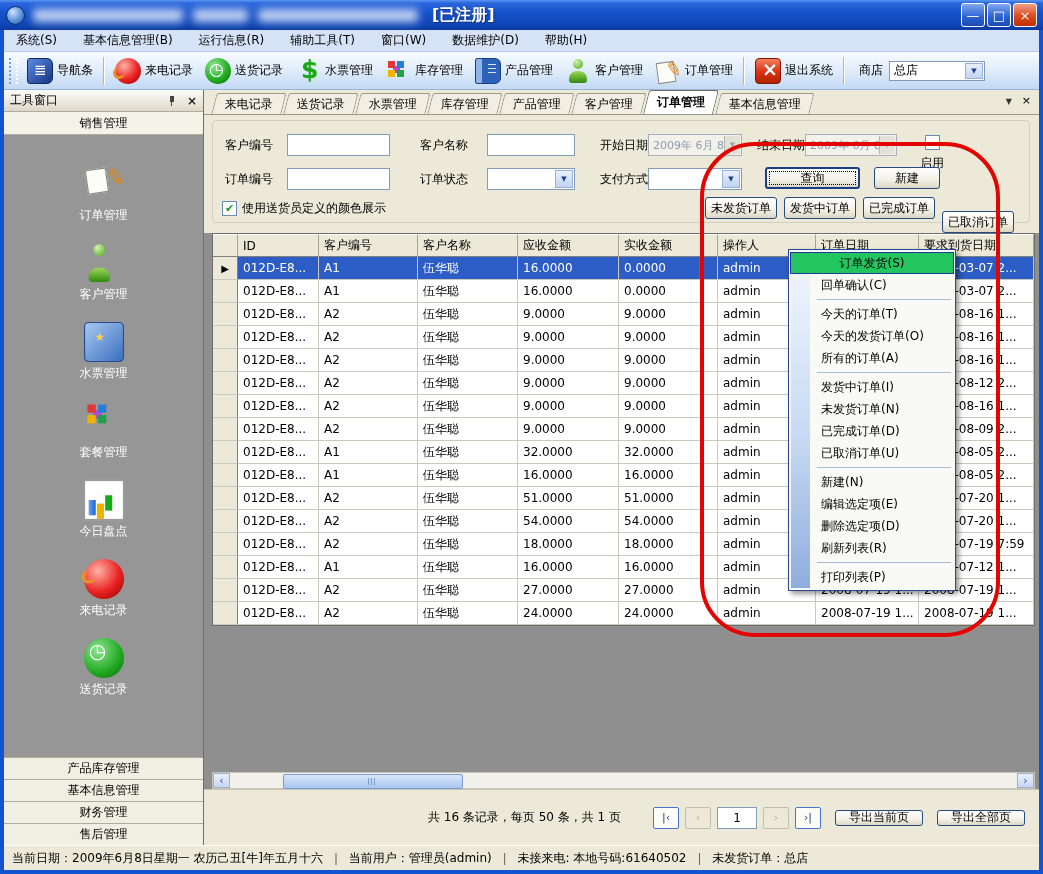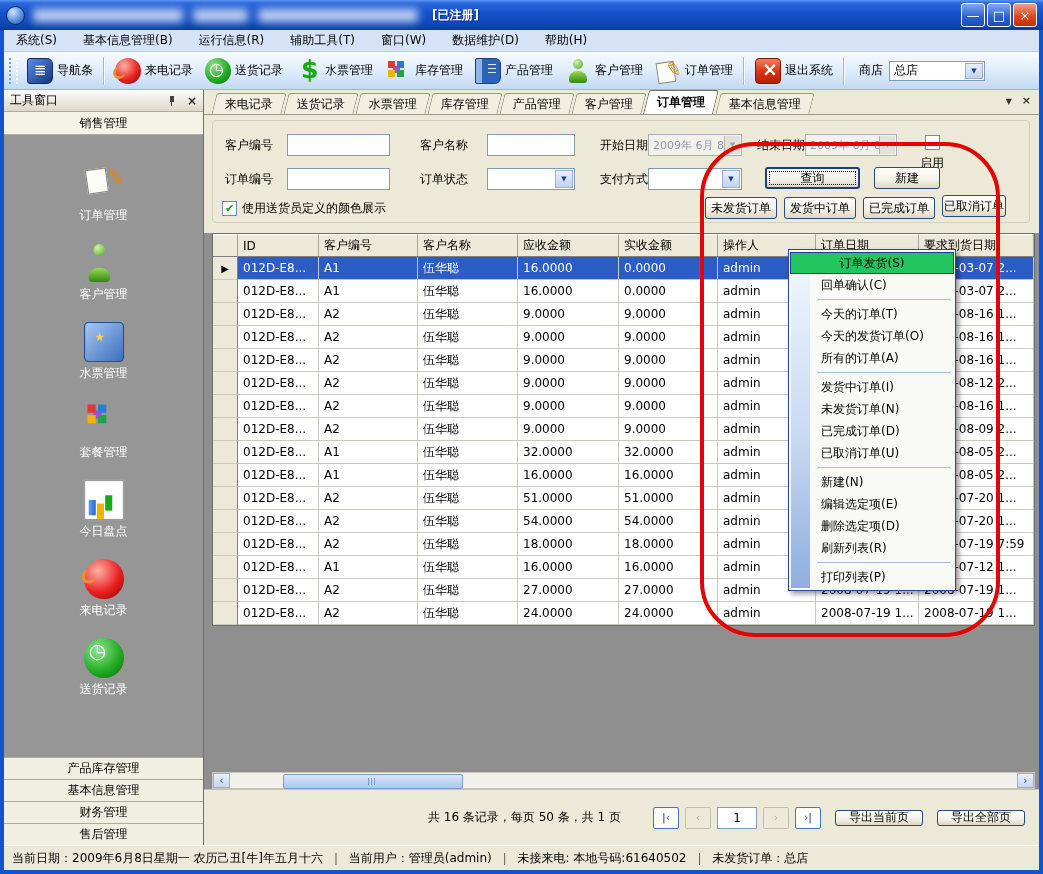--- a/index.html
+++ b/index.html
@@ -6,21 +6,21 @@
   #window{position:relative;width:1043px;height:874px;background:#ece9d8;overflow:hidden;
           font-size:12px;color:#000;}
   
   .titlebar{position:absolute;left:0;top:0;width:1043px;height:30px;
     background:linear-gradient(180deg,#5a96f2 0%,#2a67dd 10%,#1450c8 45%,#1047b8 80%,#0a3aa0 100%);
     display:flex;align-items:center;padding:0 6px;box-sizing:border-box;}
   .app-icon{width:17px;height:17px;border-radius:50%;
     background:radial-gradient(circle at 35% 30%,#cfe2ff,#5b8fd6 55%,#1f4f9c);border:1px solid #0c2f70;flex:0 0 auto;}
   .title-blur{display:flex;gap:10px;margin-left:8px;filter:blur(4px);align-items:center;}
   .blob{height:13px;border-radius:3px;background:rgba(235,240,252,.8);}
-  .title-text{color:#fff;font-weight:bold;font-size:12px;margin-left:14px;text-shadow:1px 1px 1px #12317e;}
+  .title-text{color:#fff;font-weight:bold;font-size:16px;margin-left:14px;text-shadow:1px 1px 1px #12317e;}
   .win-btns{margin-left:auto;display:flex;gap:2px;}
   .win-btn{width:22px;height:22px;border:1px solid #fff;border-radius:3px;color:#fff;font-size:13px;
     display:flex;align-items:center;justify-content:center;
     background:linear-gradient(180deg,#7fa8ef,#2a61cf 60%,#1b4cb4);}
   .win-btn.close{background:linear-gradient(180deg,#f0a088,#dd4a1e 55%,#c03000);}
   
   .frame{position:absolute;left:0;top:30px;width:1043px;height:844px;box-sizing:border-box;
     border:4px solid #1254cf;border-top:none;}
   
   .menubar{position:absolute;left:4px;top:30px;width:1035px;height:22px;background:#d6e3f7;
@@ -386,21 +386,21 @@
       </div>
       <div class="xp-btn" style="left:501px;top:82px;width:72px;">
           <span>未发货订单</span>
         </div>
       <div class="xp-btn" style="left:580px;top:82px;width:72px;">
           <span>发货中订单</span>
         </div>
       <div class="xp-btn" style="left:659px;top:82px;width:72px;">
           <span>已完成订单</span>
         </div>
-      <div class="xp-btn" style="left:738px;top:80px;width:64px;">
+      <div class="xp-btn" style="left:738px;top:96px;width:72px;">
           <span>已取消订单</span>
         </div>
 
       <div class="grid-area">
         <div class="tbl">
           <div class="thead">
 
           <div class="cell"></div>
               <div class="cell">ID</div>
               <div class="cell">客户编号</div>

